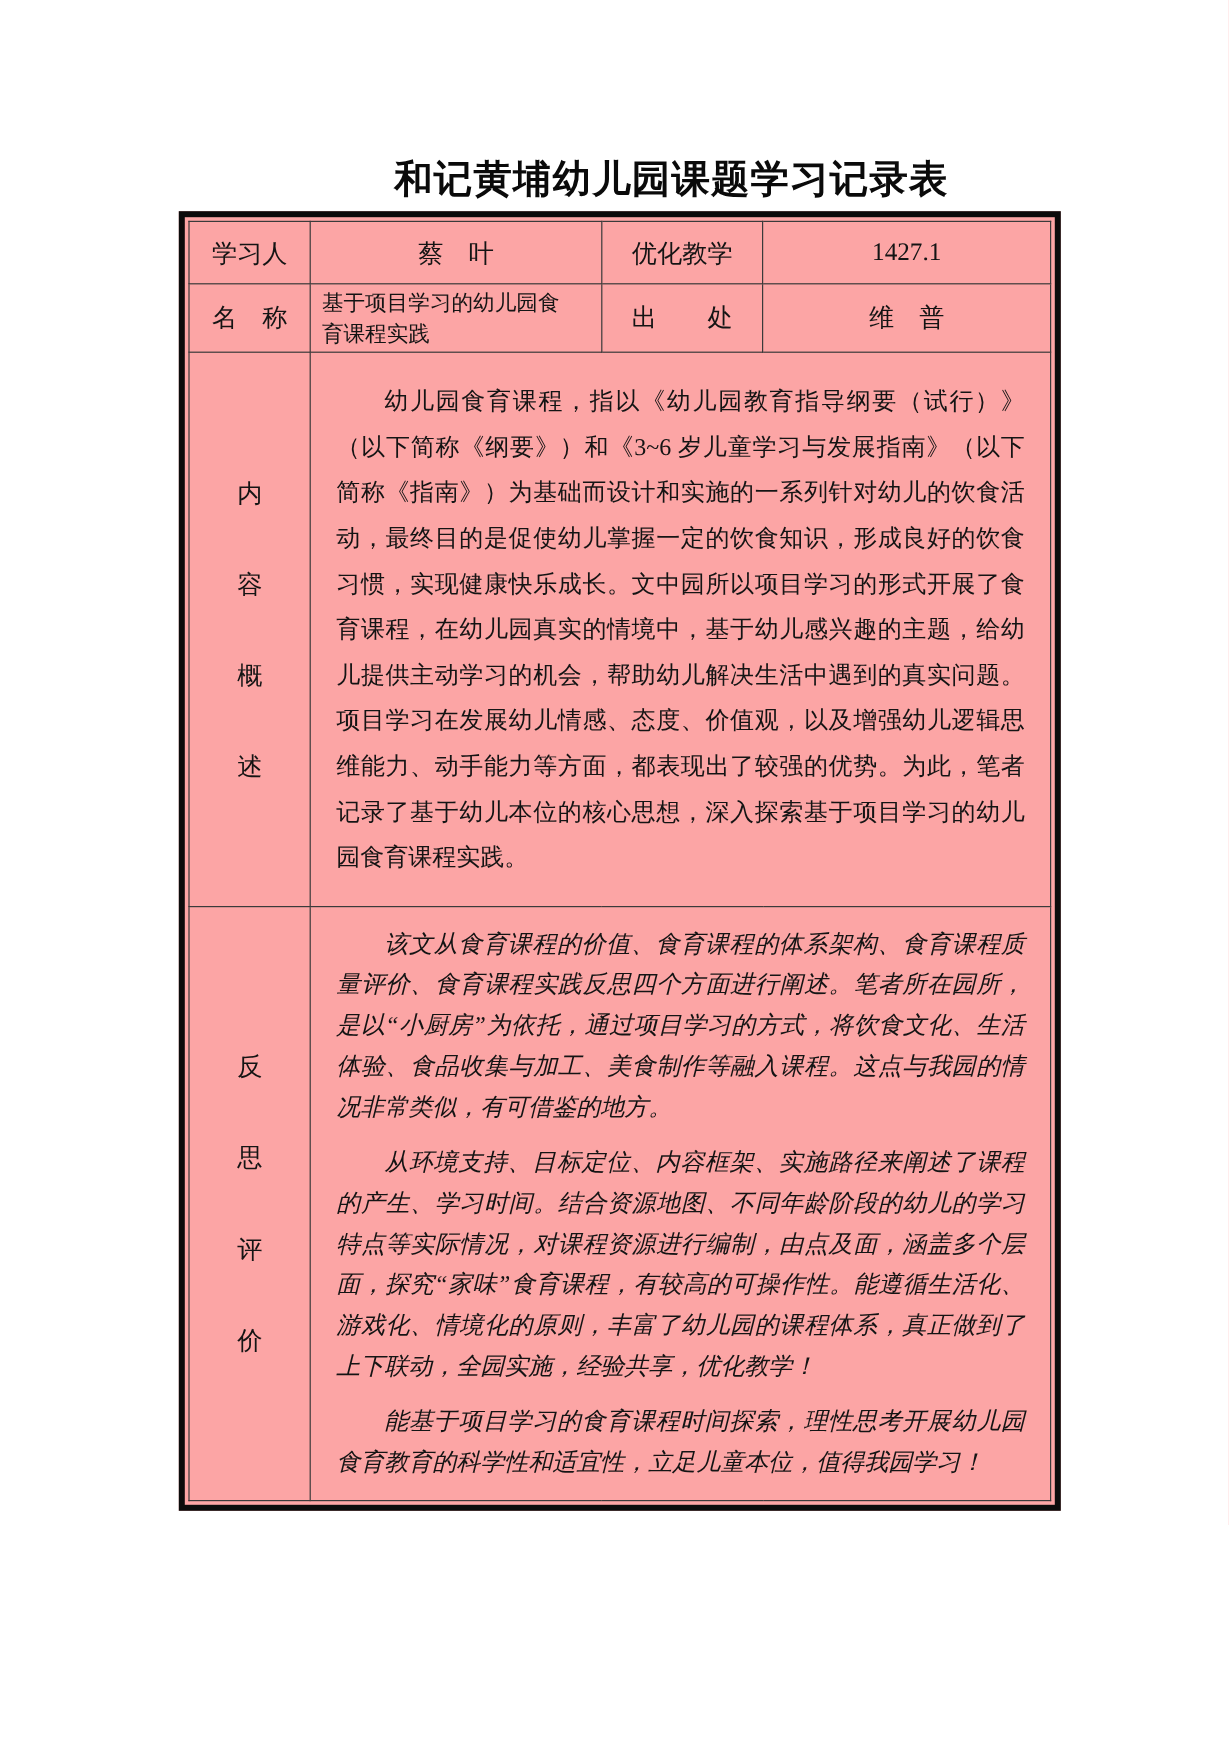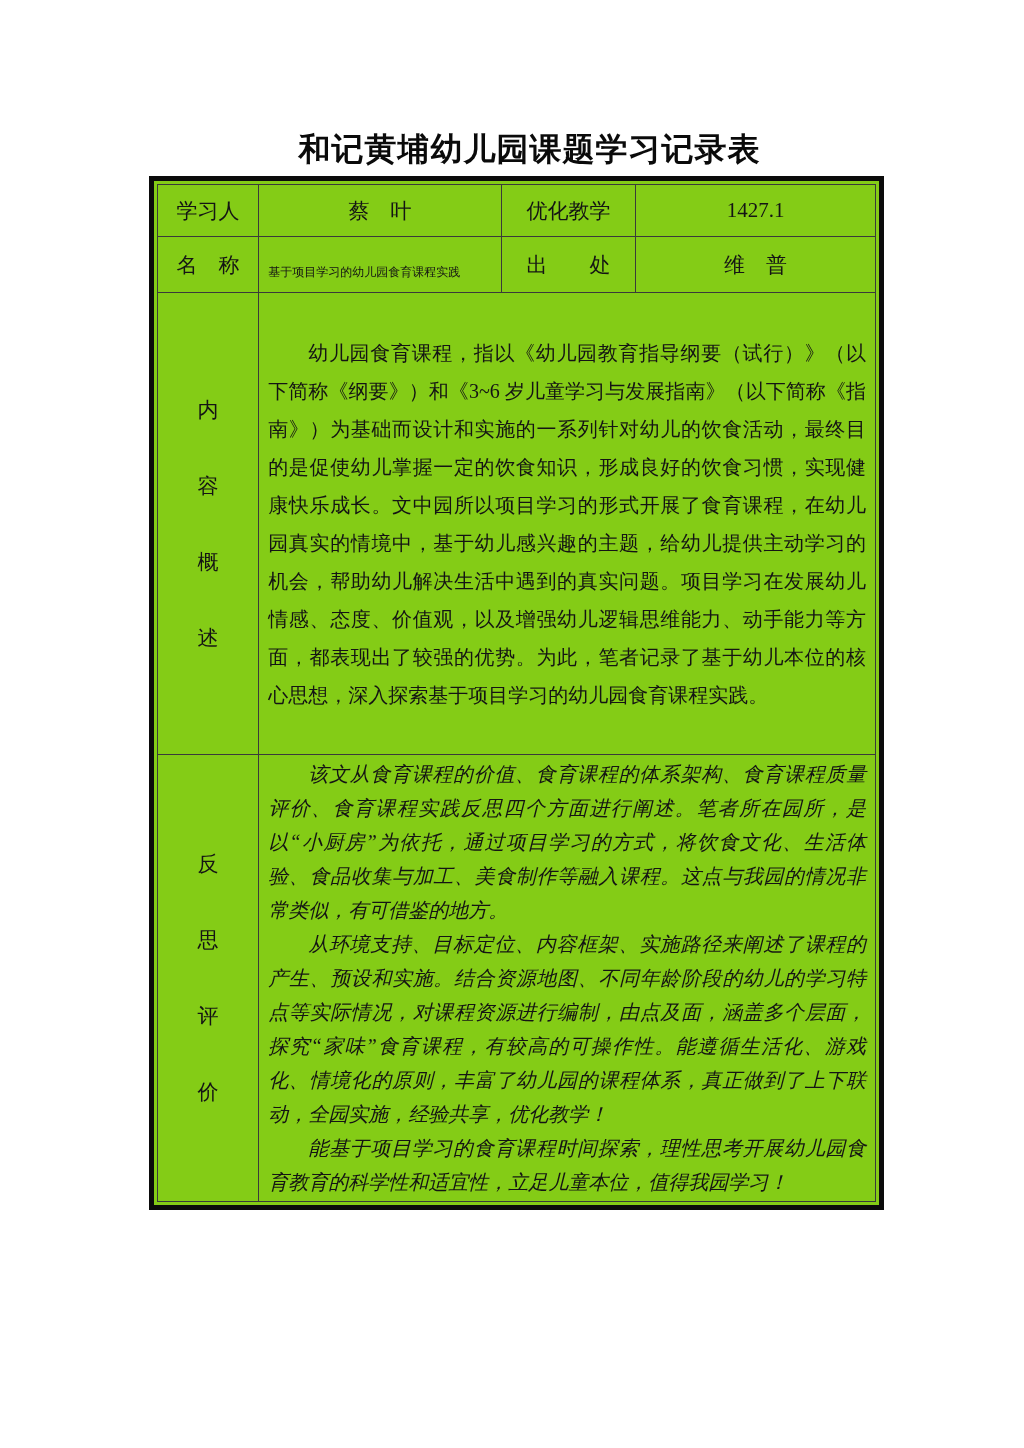--- a/index.html
+++ b/index.html
@@ -5,40 +5,40 @@
   html, body { margin: 0; padding: 0; }
   body {
     width: 1024px; height: 1448px;
     background: #ffffff;
     position: relative;
     font-family: "Liberation Serif", "DejaVu Serif", serif;
     color: #141414;
   }
   .page-title {
     position: absolute;
-    left: 134px; top: 128px;
+    left: 164px; top: 128px;
     width: 735px;
     margin: 0;
     text-align: center;
     transform: translateX(28px);
     font-family: "Liberation Sans", "DejaVu Sans", sans-serif;
     font-weight: 700;
     font-size: 32px;
     letter-spacing: 1px;
     color: #0a0a0a;
     white-space: nowrap;
   }
   .table-outer {
     position: absolute;
     left: 149px; top: 176px;
     width: 735px;
     box-sizing: border-box;
     border: 5px solid #0b0b0b;
     padding: 3px;
-    background: #84cc16;
+    background: #fca5a5;
   }
   table.record-table {
     width: 100%;
     border-collapse: collapse;
     table-layout: fixed;
     border: 1px solid #2e2e2e;
   }
   td {
     border: 1.5px solid #3a3a3a;
     box-sizing: border-box;
@@ -49,40 +49,40 @@
   tr.r2 { height: 56px; font-family: Liberation Serif, serif; }
   tr.r3 { height: 462px; }
   tr.r4 { height: 444px; }
   .hdr, .val {
     text-align: center;
     font-size: 21px;
     padding: 2px 4px;
     white-space: nowrap;
   }
   .name-val {
-    font-size: 12px;
+    font-size: 18px;
     line-height: 26px;
     text-align: left;
-    padding: 16px 28px 2px 9px;
+    padding: 2px 28px 2px 9px;
   }
   .vlabel { text-align: center; padding: 0; }
   .vstack {
     display: flex;
     flex-direction: column;
     align-items: center;
     gap: 48px;
     font-size: 21px;
   }
   .content {
     padding: 4px 9px;
     font-size: 20px;
     line-height: 38px;
     text-align: justify;
   }
-  .content p { margin: 0; text-indent: 2em; }
+  .content p { margin: 12px; text-indent: 2em; }
   tr.r4 .content { line-height: 34px; padding: 2px 9px; font-style: italic; }
 </style>
 </head>
 <body>
 
 <div class="page">
 
   <h1 class="page-title">和记黄埔幼儿园课题学习记录表</h1>
 
   <div class="table-outer">
@@ -126,21 +126,21 @@
           <td class="vlabel">
             <div class="vstack">
               <span>反</span>
               <span>思</span>
               <span>评</span>
               <span>价</span>
             </div>
           </td>
           <td class="content" colspan="3">
             <p>该文从食育课程的价值、食育课程的体系架构、食育课程质量评价、食育课程实践反思四个方面进行阐述。笔者所在园所，是以“小厨房”为依托，通过项目学习的方式，将饮食文化、生活体验、食品收集与加工、美食制作等融入课程。这点与我园的情况非常类似，有可借鉴的地方。</p>
-            <p>从环境支持、目标定位、内容框架、实施路径来阐述了课程的产生、预设和实施。结合资源地图、不同年龄阶段的幼儿的学习特点等实际情况，对课程资源进行编制，由点及面，涵盖多个层面，探究“家味”食育课程，有较高的可操作性。能遵循生活化、游戏化、情境化的原则，丰富了幼儿园的课程体系，真正做到了上下联动，全园实施，经验共享，优化教学！</p>
+            <p>从环境支持、目标定位、内容框架、实施路径来阐述了课程的产生、学习时间。结合资源地图、不同年龄阶段的幼儿的学习特点等实际情况，对课程资源进行编制，由点及面，涵盖多个层面，探究“家味”食育课程，有较高的可操作性。能遵循生活化、游戏化、情境化的原则，丰富了幼儿园的课程体系，真正做到了上下联动，全园实施，经验共享，优化教学！</p>
             <p>能基于项目学习的食育课程时间探索，理性思考开展幼儿园食育教育的科学性和适宜性，立足儿童本位，值得我园学习！</p>
           </td>
         </tr>
       </tbody>
     </table>
   </div>
 
 </div>
 
 </body></html>

